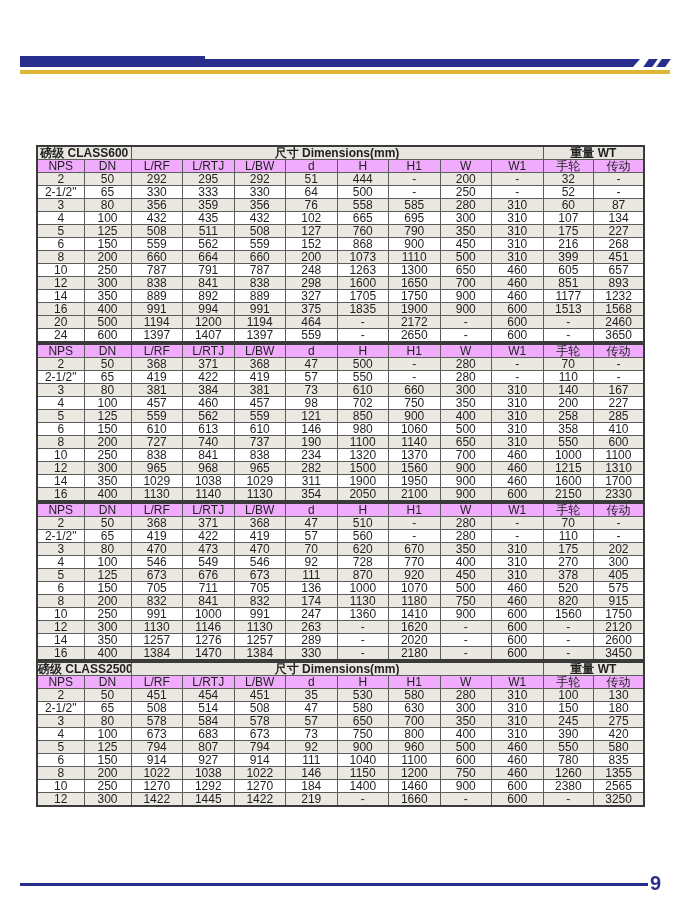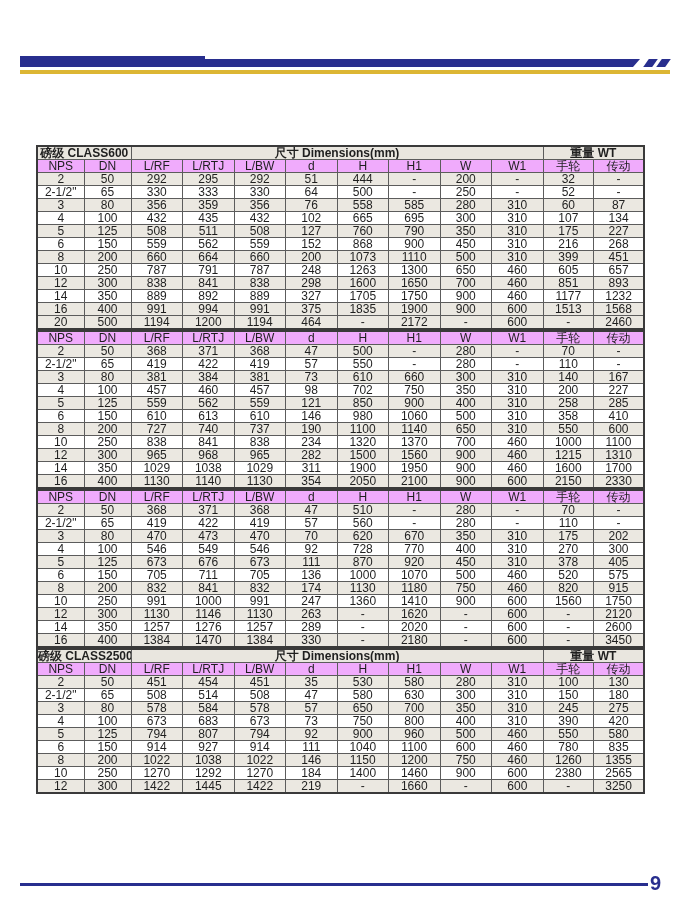--- a/index.html
+++ b/index.html
@@ -244,20 +244,34 @@
             <td>1200</td>
             <td>1194</td>
             <td>464</td>
             <td>-</td>
             <td>2172</td>
             <td>-</td>
             <td>600</td>
             <td>-</td>
             <td>2460</td>
           </tr>
+          <tr>
+            <td>24</td>
+            <td>600</td>
+            <td>1397</td>
+            <td>1407</td>
+            <td>1397</td>
+            <td>559</td>
+            <td>-</td>
+            <td>2650</td>
+            <td>-</td>
+            <td>600</td>
+            <td>-</td>
+            <td>3650</td>
+          </tr>
         </tbody>
     </table>
 
     <table>
       <colgroup>
         <col class="c-nps">
           <col class="c-dn">
         <col class="c-dim">
           <col class="c-dim">
           <col class="c-dim">

